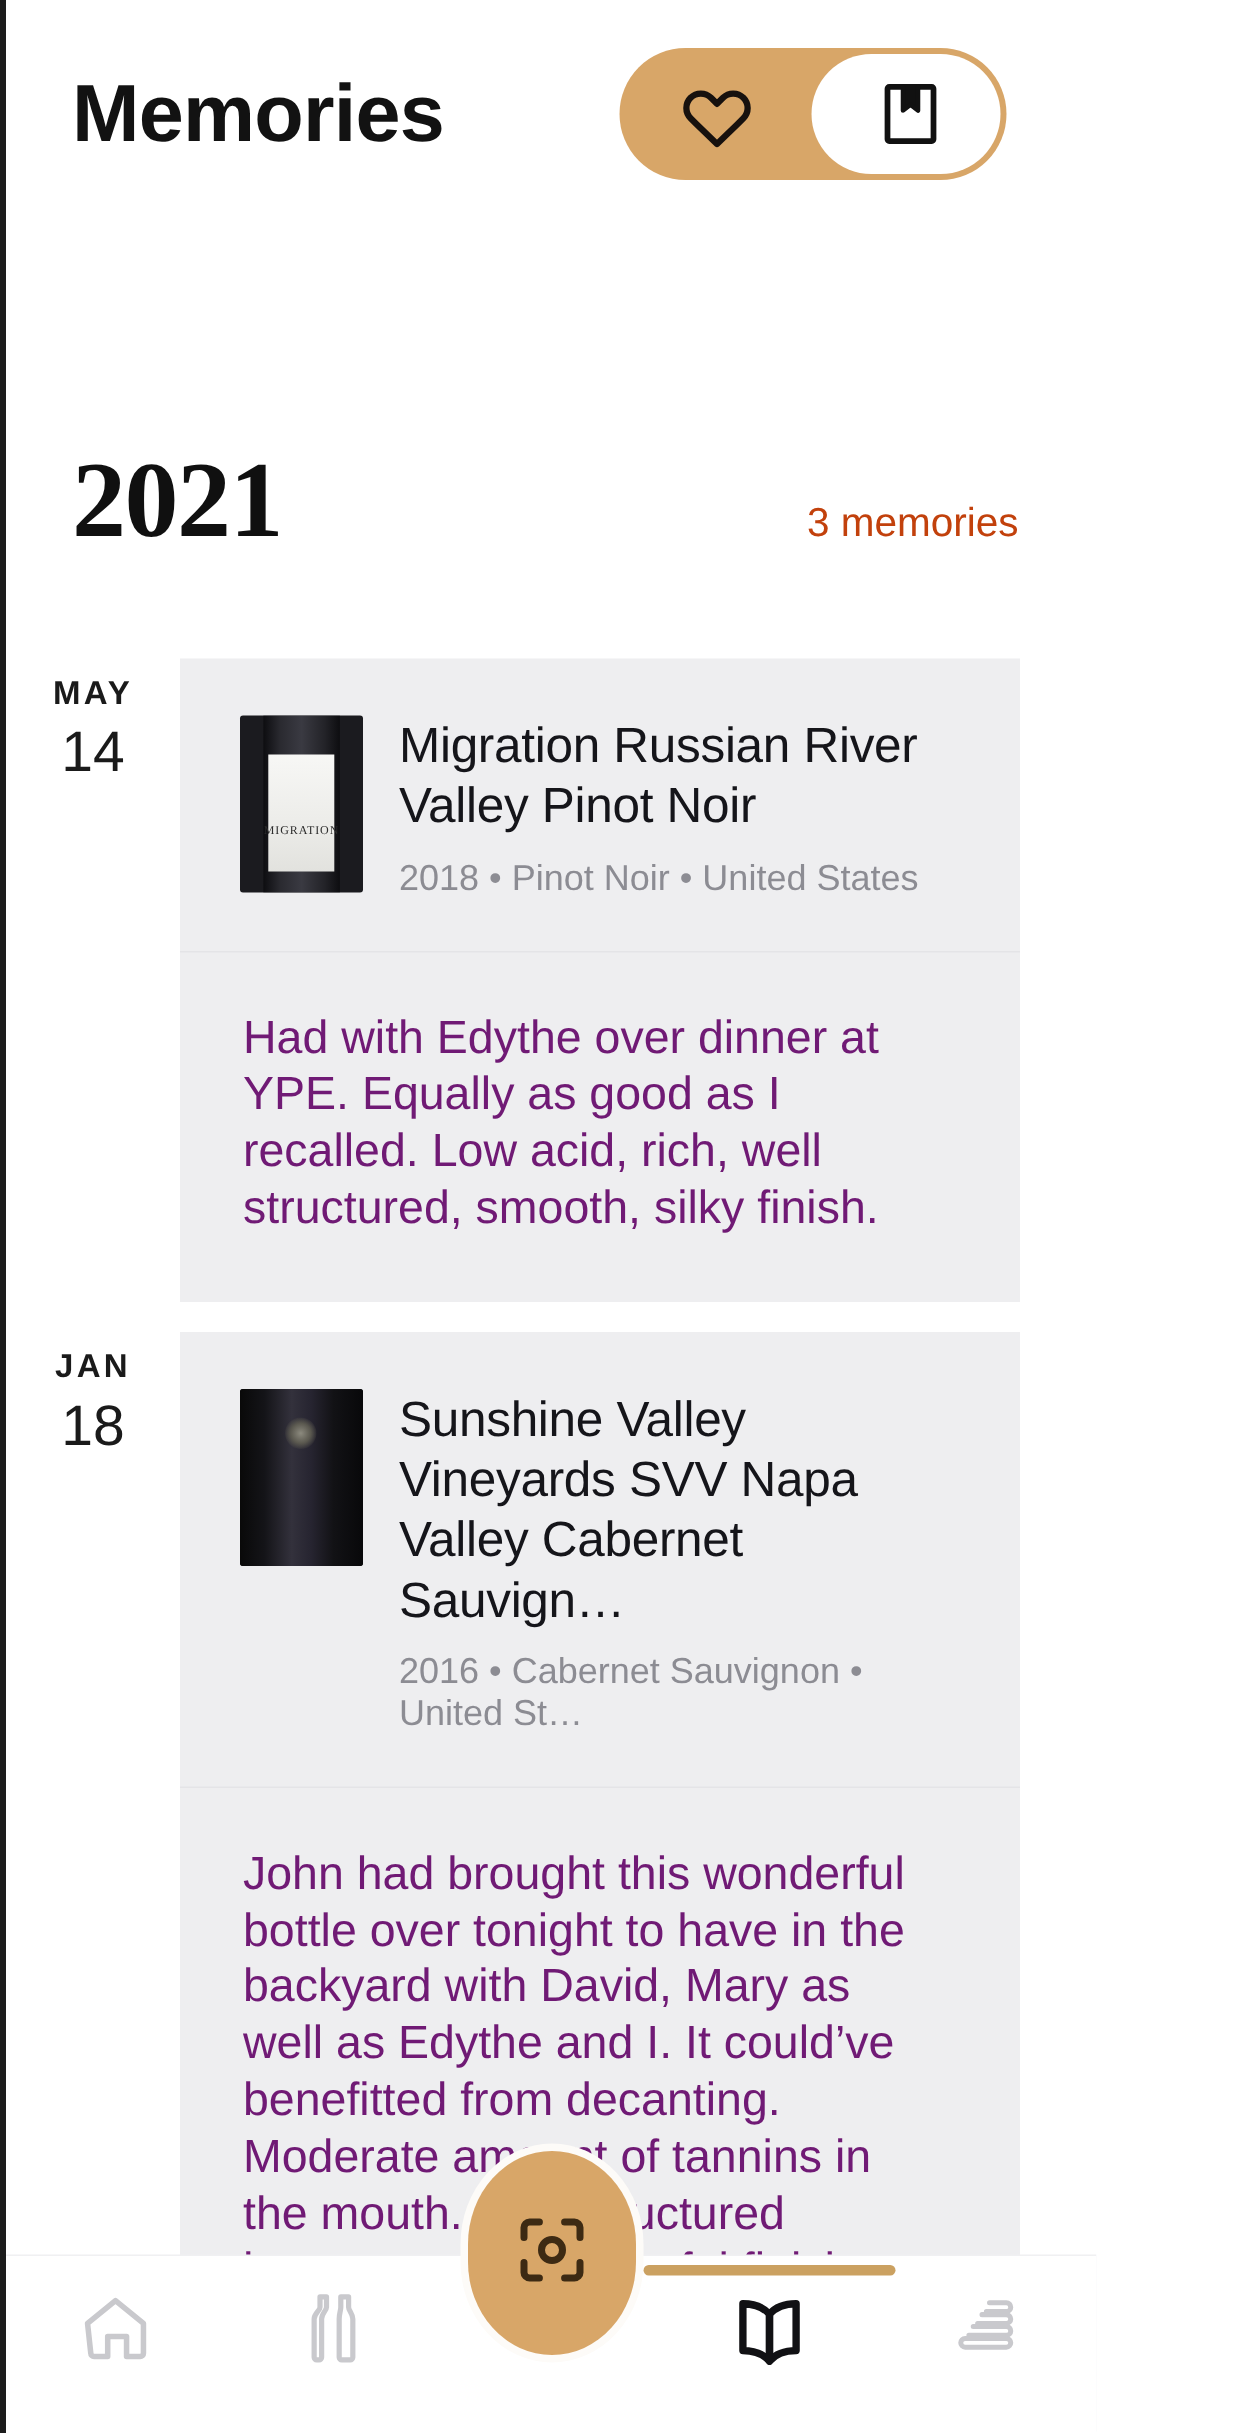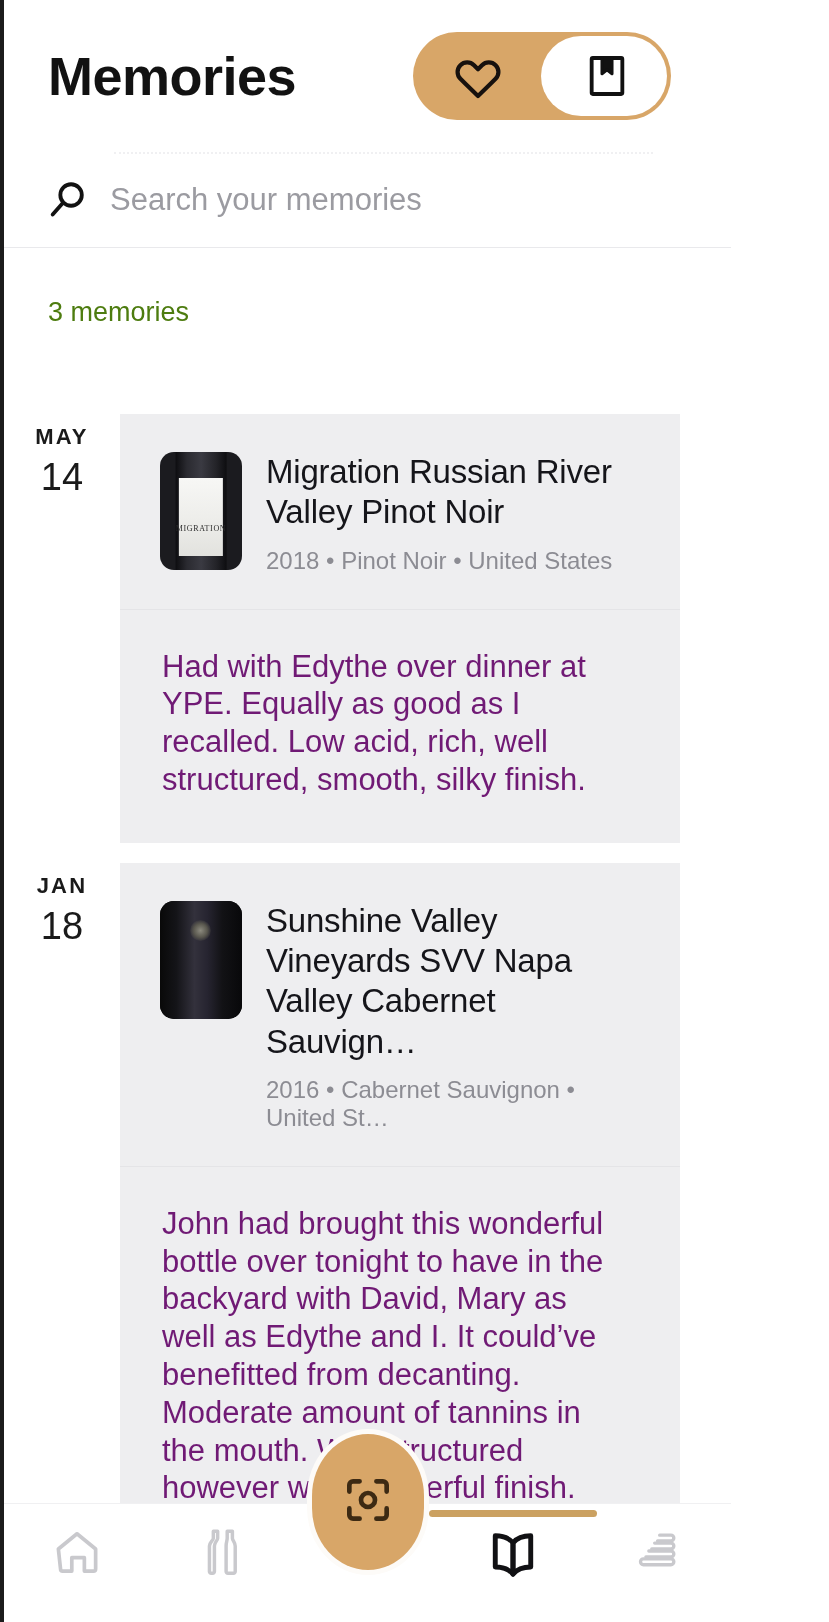--- a/index.html
+++ b/index.html
@@ -81,24 +81,24 @@
 
   .year-row {
     display:flex; align-items:baseline; justify-content:space-between;
     padding:48px 52px 0 44px;
   }
   .year-label {
     font-family:"Liberation Serif", serif;
     font-size:72px; font-weight:700; color:#101010;
     letter-spacing:-1px; line-height:1;
   }
-  .year-count { font-size:27px; color:#4d7c0f; }
-
-  
-  .entry { display:flex; margin-top:16px; }
+  .year-count { font-size:27px; color:#c2410c; }
+
+  
+  .entry { display:flex; margin-top:0; }
   .entry + .entry { margin-top:20px;justify-content:space-between; }
   .date-col {
     width:116px; flex:0 0 116px;
     padding-top:10px;
     text-align:center;
   }
   .date-month {
     font-size:22px; font-weight:700; color:#1a1a1a;
     letter-spacing:2.2px;
   }
@@ -116,21 +116,21 @@
     padding:38px 34px 34px 40px;
     border-bottom:1px solid #e4e4e7;
   }
   .bottle-thumb {
     width:82px; height:118px;
     flex:0 0 82px;
     margin-right:24px;
     overflow:hidden;
     background:#14131a;
     position:relative;
-    border-radius:14px;
+    border-radius:2px;
   }
   .bottle-a { background:#1b1b1f; }
   .bottle-a::before{
     content:""; position:absolute; left:50%; transform:translateX(-50%);
     top:0; width:62%; height:100%;
     background:linear-gradient(90deg,#0d0d10 0%,#2a2a30 22%,#3a3a42 50%,#232328 80%,#0d0d10 100%);
   }
   .bottle-a::after{
     content:""; position:absolute; left:50%; transform:translateX(-50%);
     top:22%; width:54%; height:66%;
@@ -222,34 +222,25 @@
         <span class="icon-book">
           <svg width="46" height="50" viewBox="0 0 24 24" fill="none" stroke="#111" stroke-width="2" stroke-linecap="round" stroke-linejoin="round">
             <rect x="4" y="2.6" width="16" height="18.8" rx="0.6"></rect>
             <path d="M9.4 2.6v8.2l2.6-2 2.6 2V2.6" fill="#111" stroke="#111" stroke-width="1.6"></path>
           </svg>
         </span>
       </div>
     </div>
   </div>
 
-  <div class="search-wrap">
-    <div class="dotted-rule"></div>
-    <span class="search-icon">
-      <svg width="46" height="46" viewBox="0 0 24 24" fill="none" stroke="#121212" stroke-width="2" stroke-linecap="round">
-        <circle cx="13.6" cy="9.4" r="5.6"></circle>
-        <line x1="9.3" y1="13.6" x2="4" y2="19.6"></line>
-      </svg>
-    </span>
-    <input class="search-input" type="text" placeholder="Search your memories" style="">
-  </div>
 
   <div class="scroll-body">
 
     <div class="year-row">
+      <div class="year-label">2021</div>
       <div class="year-count">3 memories</div>
     </div>
 
     <div style="height:70px"></div>
 
     <div class="entry">
       <div class="date-col">
         <div class="date-month">MAY</div>
         <div class="date-day">14</div>
       </div>

